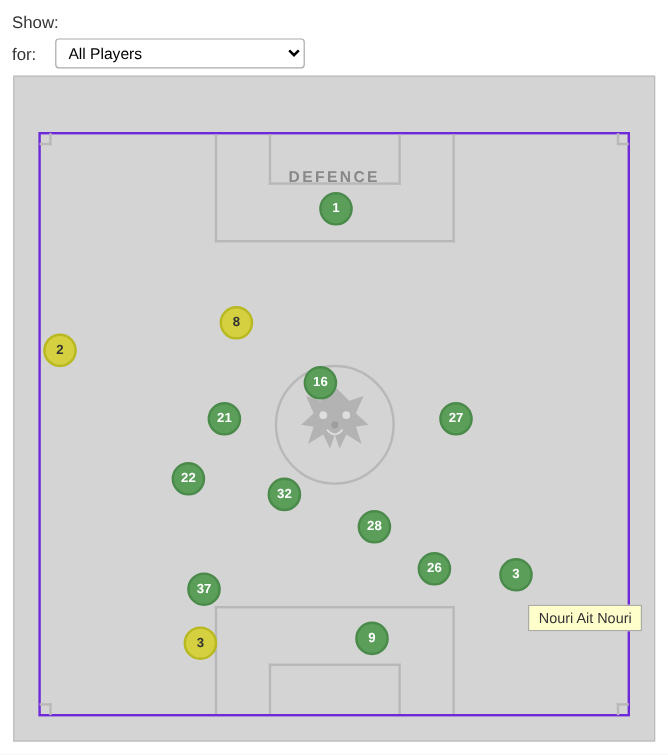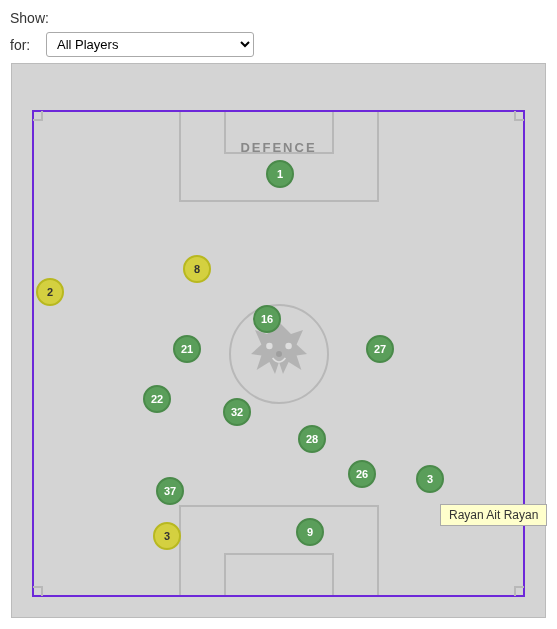--- a/index.html
+++ b/index.html
@@ -235,14 +235,14 @@
     <div class="player player-green" style="left: 145px; top: 295px; margin-top: 40px;">22</div>
     <div class="player player-green" style="left: 175px; top: 285px;">21</div>
     <div class="player player-green" style="left: 368px; top: 285px; text-align: center;">27</div>
     <div class="player player-green" style="left: 225px; top: 348px;">32</div>
     <div class="player player-green" style="left: 300px; top: 375px;">28</div>
     <div class="player player-green" style="left: 350px; top: 410px;">26</div>
     <div class="player player-green" style="left: 418px; top: 415px;">3</div>
     <div class="player player-green" style="left: 158px; top: 427px;">37</div>
     <div class="player player-yellow" style="left: 155px; top: 472px;">3</div>
     <div class="player player-green" style="left: 298px; top: 468px;">9</div>
-    <div class="tooltip" style="left: 428px; top: 440px;">Rayan Ait Rayan</div>
+    <div class="tooltip" style="left: 428px; top: 440px;">Nouri Ait Nouri</div>
   </div>
 
 </body></html>

